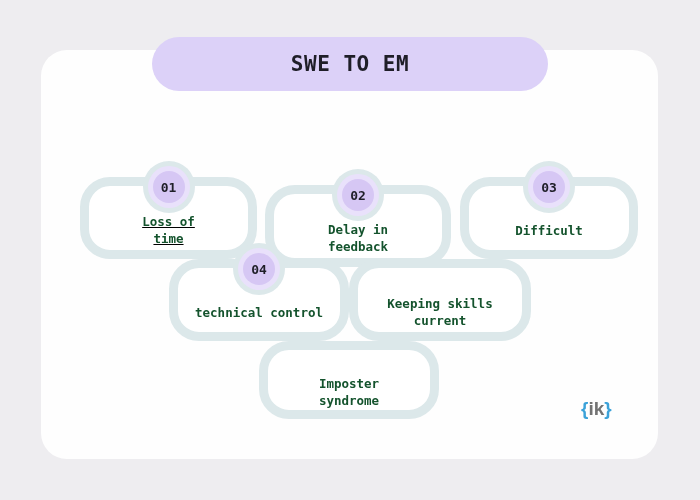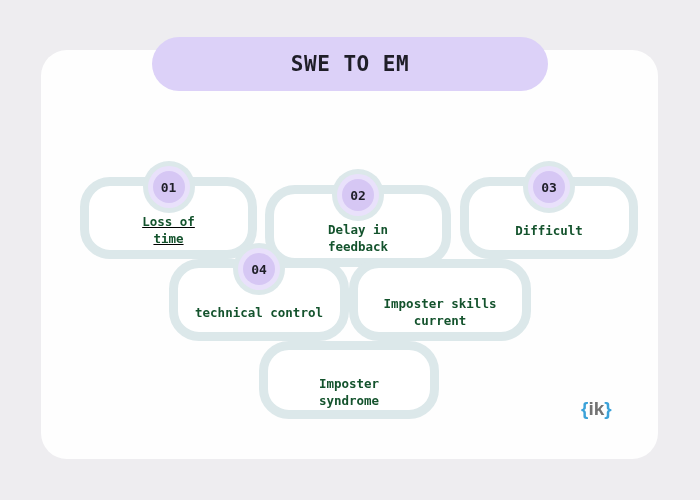--- a/index.html
+++ b/index.html
@@ -152,21 +152,21 @@
       <div class="badge-halo">
         <div class="badge-circle">
           <span class="badge-number">04</span>
         </div>
       </div>
     </div>
     <div class="box-line">technical control</div>
   </div>
 
   <div class="challenge-box b5">
-    <div class="box-line">Imposter skills</div>
+    <div class="box-line">Keeping skills</div>
     <div class="box-line">current</div>
   </div>
 
   <div class="challenge-box b6">
     <div class="box-line">Imposter</div>
     <div class="box-line">syndrome</div>
   </div>
 
   <div class="logo">
     <span class="brace">{</span>

